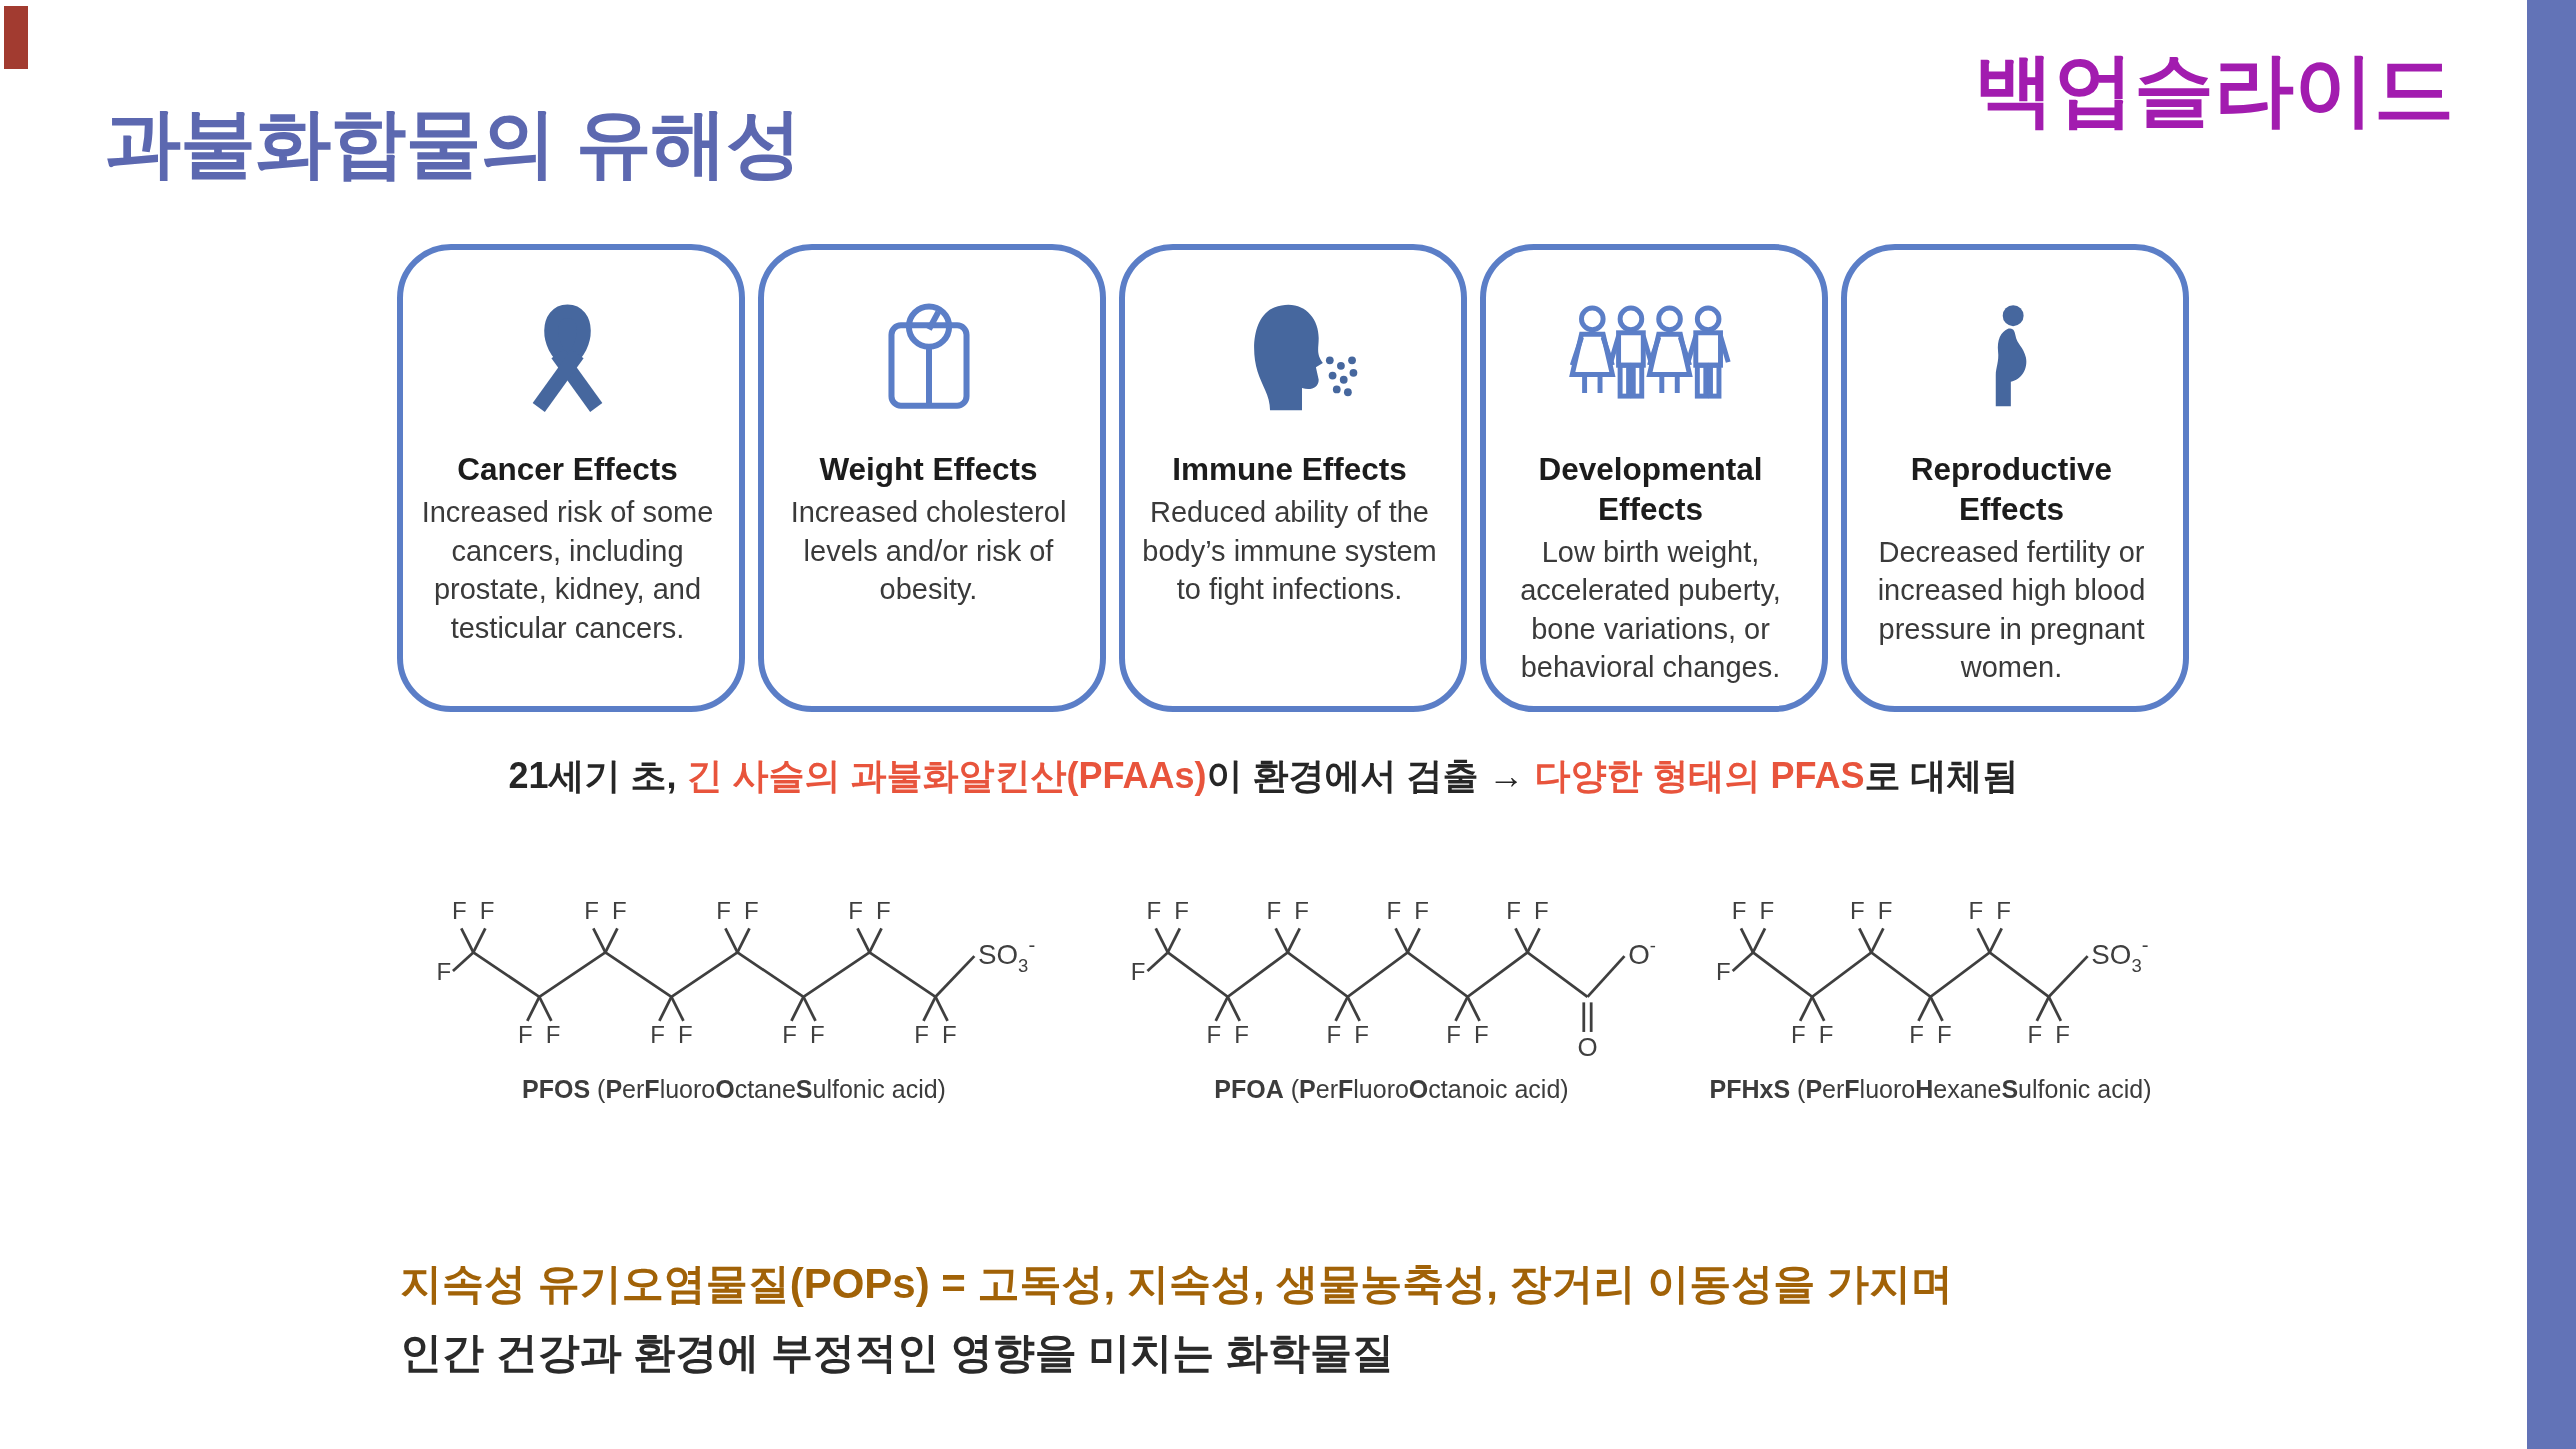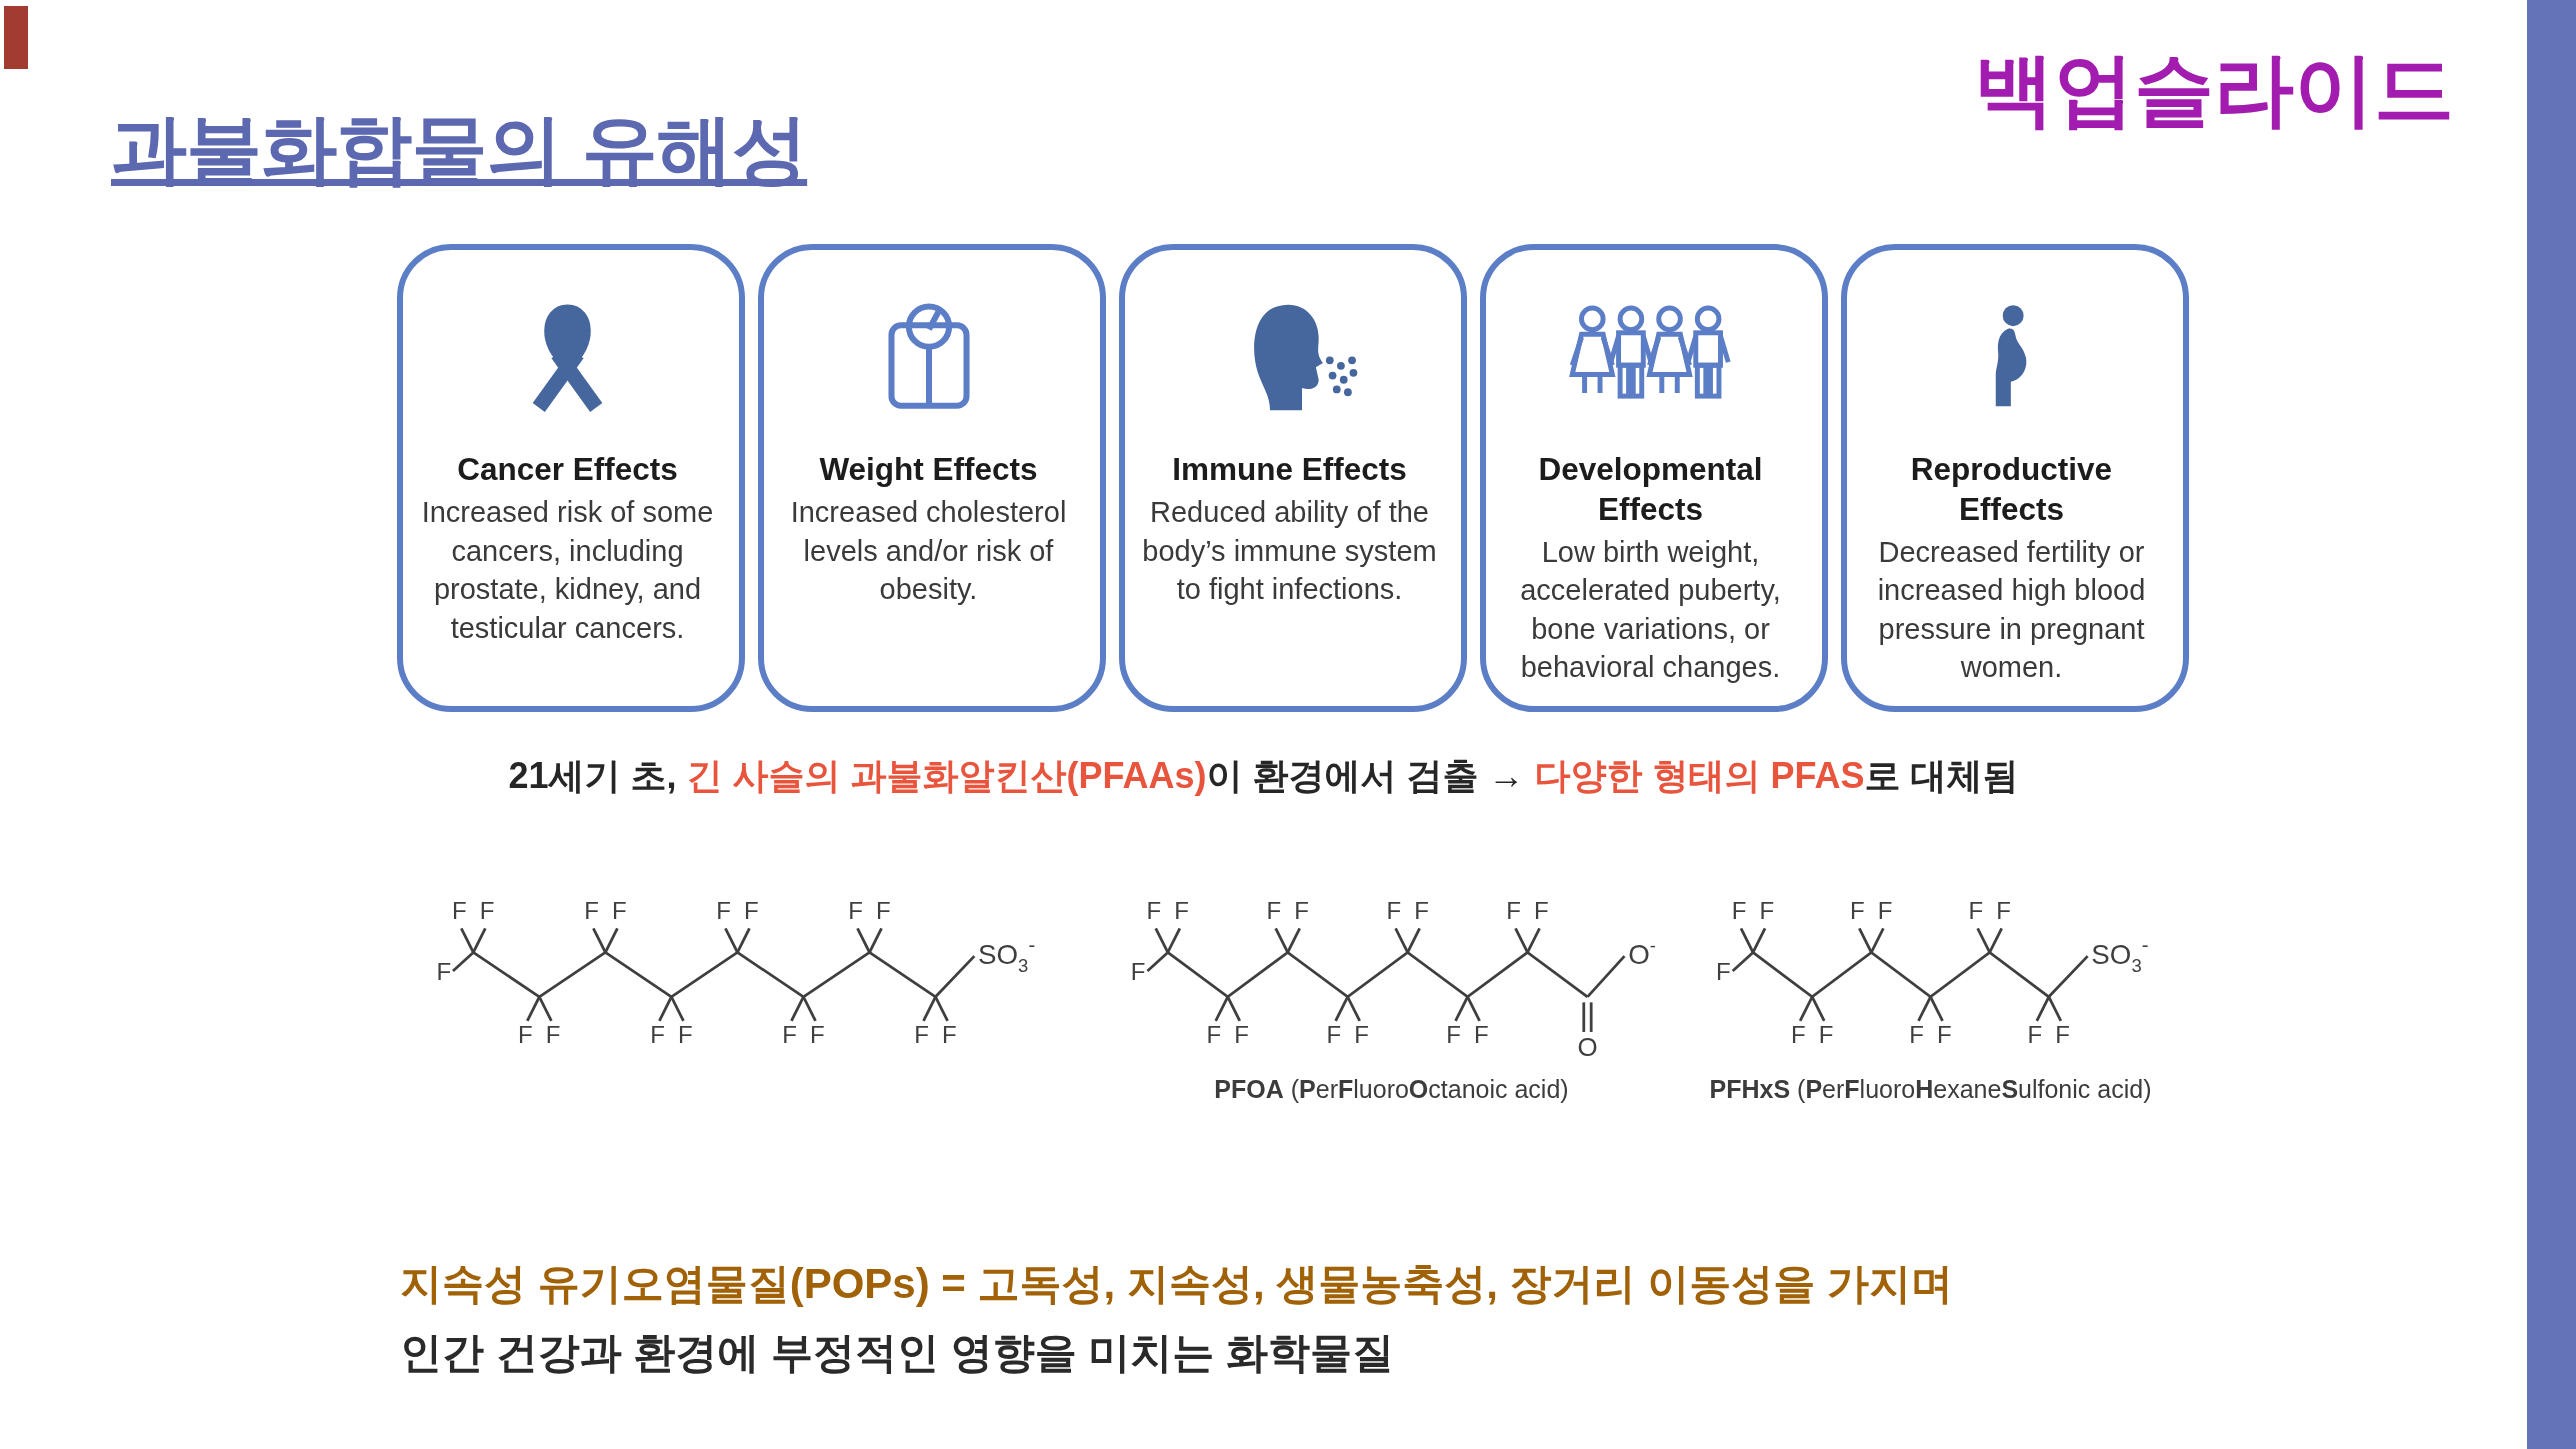--- a/index.html
+++ b/index.html
@@ -1,21 +1,21 @@
 <!DOCTYPE html>
 <html style="font-size:15px"><head>
 <meta charset="utf-8">
 <style>
   html,body{margin:0;padding:0;background:#ffffff;}
   .slide{position:relative;width:2576px;height:1449px;background:#ffffff;overflow:hidden;
          font-family:"Liberation Sans",sans-serif;}
   .corner-red{position:absolute;left:3.7px;top:5.6px;width:24px;height:63px;background:#a23b30;}
   .side-bar{position:absolute;right:0;top:0;width:49px;height:1449px;background:#6273b7;}
-  .title{position:absolute;left:105px;top:93px;margin:6px;font-size:76px;font-weight:800;
-         color:#5c68b0;letter-spacing:-0.9px;text-decoration:underline;}
+  .title{position:absolute;left:105px;top:93px;margin:0;font-size:76px;font-weight:800;
+         color:#5c68b0;letter-spacing:-0.9px;}
   .backup{position:absolute;left:1974px;top:37px;font-size:80px;font-weight:800;color:#a21caf;}
 
   .cards{position:absolute;left:397px;top:244px;width:1794px;height:468px;display:flex;gap:13px;}
   .card{width:348px;height:468px;box-sizing:border-box;border:6.5px solid #5b7ec7;border-radius:54px;
         background:#ffffff;display:flex;flex-direction:column;align-items:center;padding:24px 18px 0 11px;}
   .icon-wrap{height:167px;display:flex;align-items:center;justify-content:center;}
   .card-title{font-size:31.5px;font-weight:700;color:#1c1c1c;text-align:center;line-height:1.25;margin-top:9.3px;}
   .card-body{font-size:29px;color:#3a3a3a;text-align:center;line-height:1.33;margin-top:3.7px;}
 
   .detect-line{position:absolute;left:0;top:752px;width:2527px;text-align:center;
@@ -249,20 +249,21 @@
         <line x1="368" y1="148" x2="355" y2="174" stroke="#3f3f3f" stroke-width="3"></line>
         <line x1="368" y1="148" x2="381" y2="174" stroke="#3f3f3f" stroke-width="3"></line>
         <text x="353" y="198" font-size="26" fill="#3f3f3f" text-anchor="middle">F</text>
         <text x="383" y="198" font-size="26" fill="#3f3f3f" text-anchor="middle">F</text>
         <line x1="48" y1="100" x2="26" y2="120" stroke="#3f3f3f" stroke-width="3"></line>
         <text x="16" y="130" font-size="26" fill="#3f3f3f" text-anchor="middle">F</text>
         <line x1="368" y1="148" x2="410" y2="104" stroke="#3f3f3f" stroke-width="3"></line>
         <text x="414" y="112" font-size="30" fill="#3f3f3f">SO<tspan dy="9" font-size="20">3</tspan><tspan dy="-22" font-size="22">-</tspan></text>
       </svg></div>
 
+  <div class="caption" style="left:428px;width:612px;"><span class="bold">PFOS</span><span> (</span><span class="bold">P</span><span>er</span><span class="bold">F</span><span>luoro</span><span class="bold">O</span><span>ctane</span><span class="bold">S</span><span>ulfonic acid)</span></div>
   <div class="caption" style="left:1123px;width:537px;"><span class="bold">PFOA</span><span> (</span><span class="bold">P</span><span>er</span><span class="bold">F</span><span>luoro</span><span class="bold">O</span><span>ctanoic acid)</span></div>
   <div class="caption" style="left:1708px;width:445px;"><span class="bold">PFHxS</span><span> (</span><span class="bold">P</span><span>er</span><span class="bold">F</span><span>luoro</span><span class="bold">H</span><span>exane</span><span class="bold">S</span><span>ulfonic acid)</span></div>
 
 
   <div class="pops-line1">지속성 유기오염물질(POPs) = 고독성, 지속성, 생물농축성, 장거리 이동성을 가지며</div>
   <div class="pops-line2">인간 건강과 환경에 부정적인 영향을 미치는 화학물질</div>
 
 </div>
 
 

